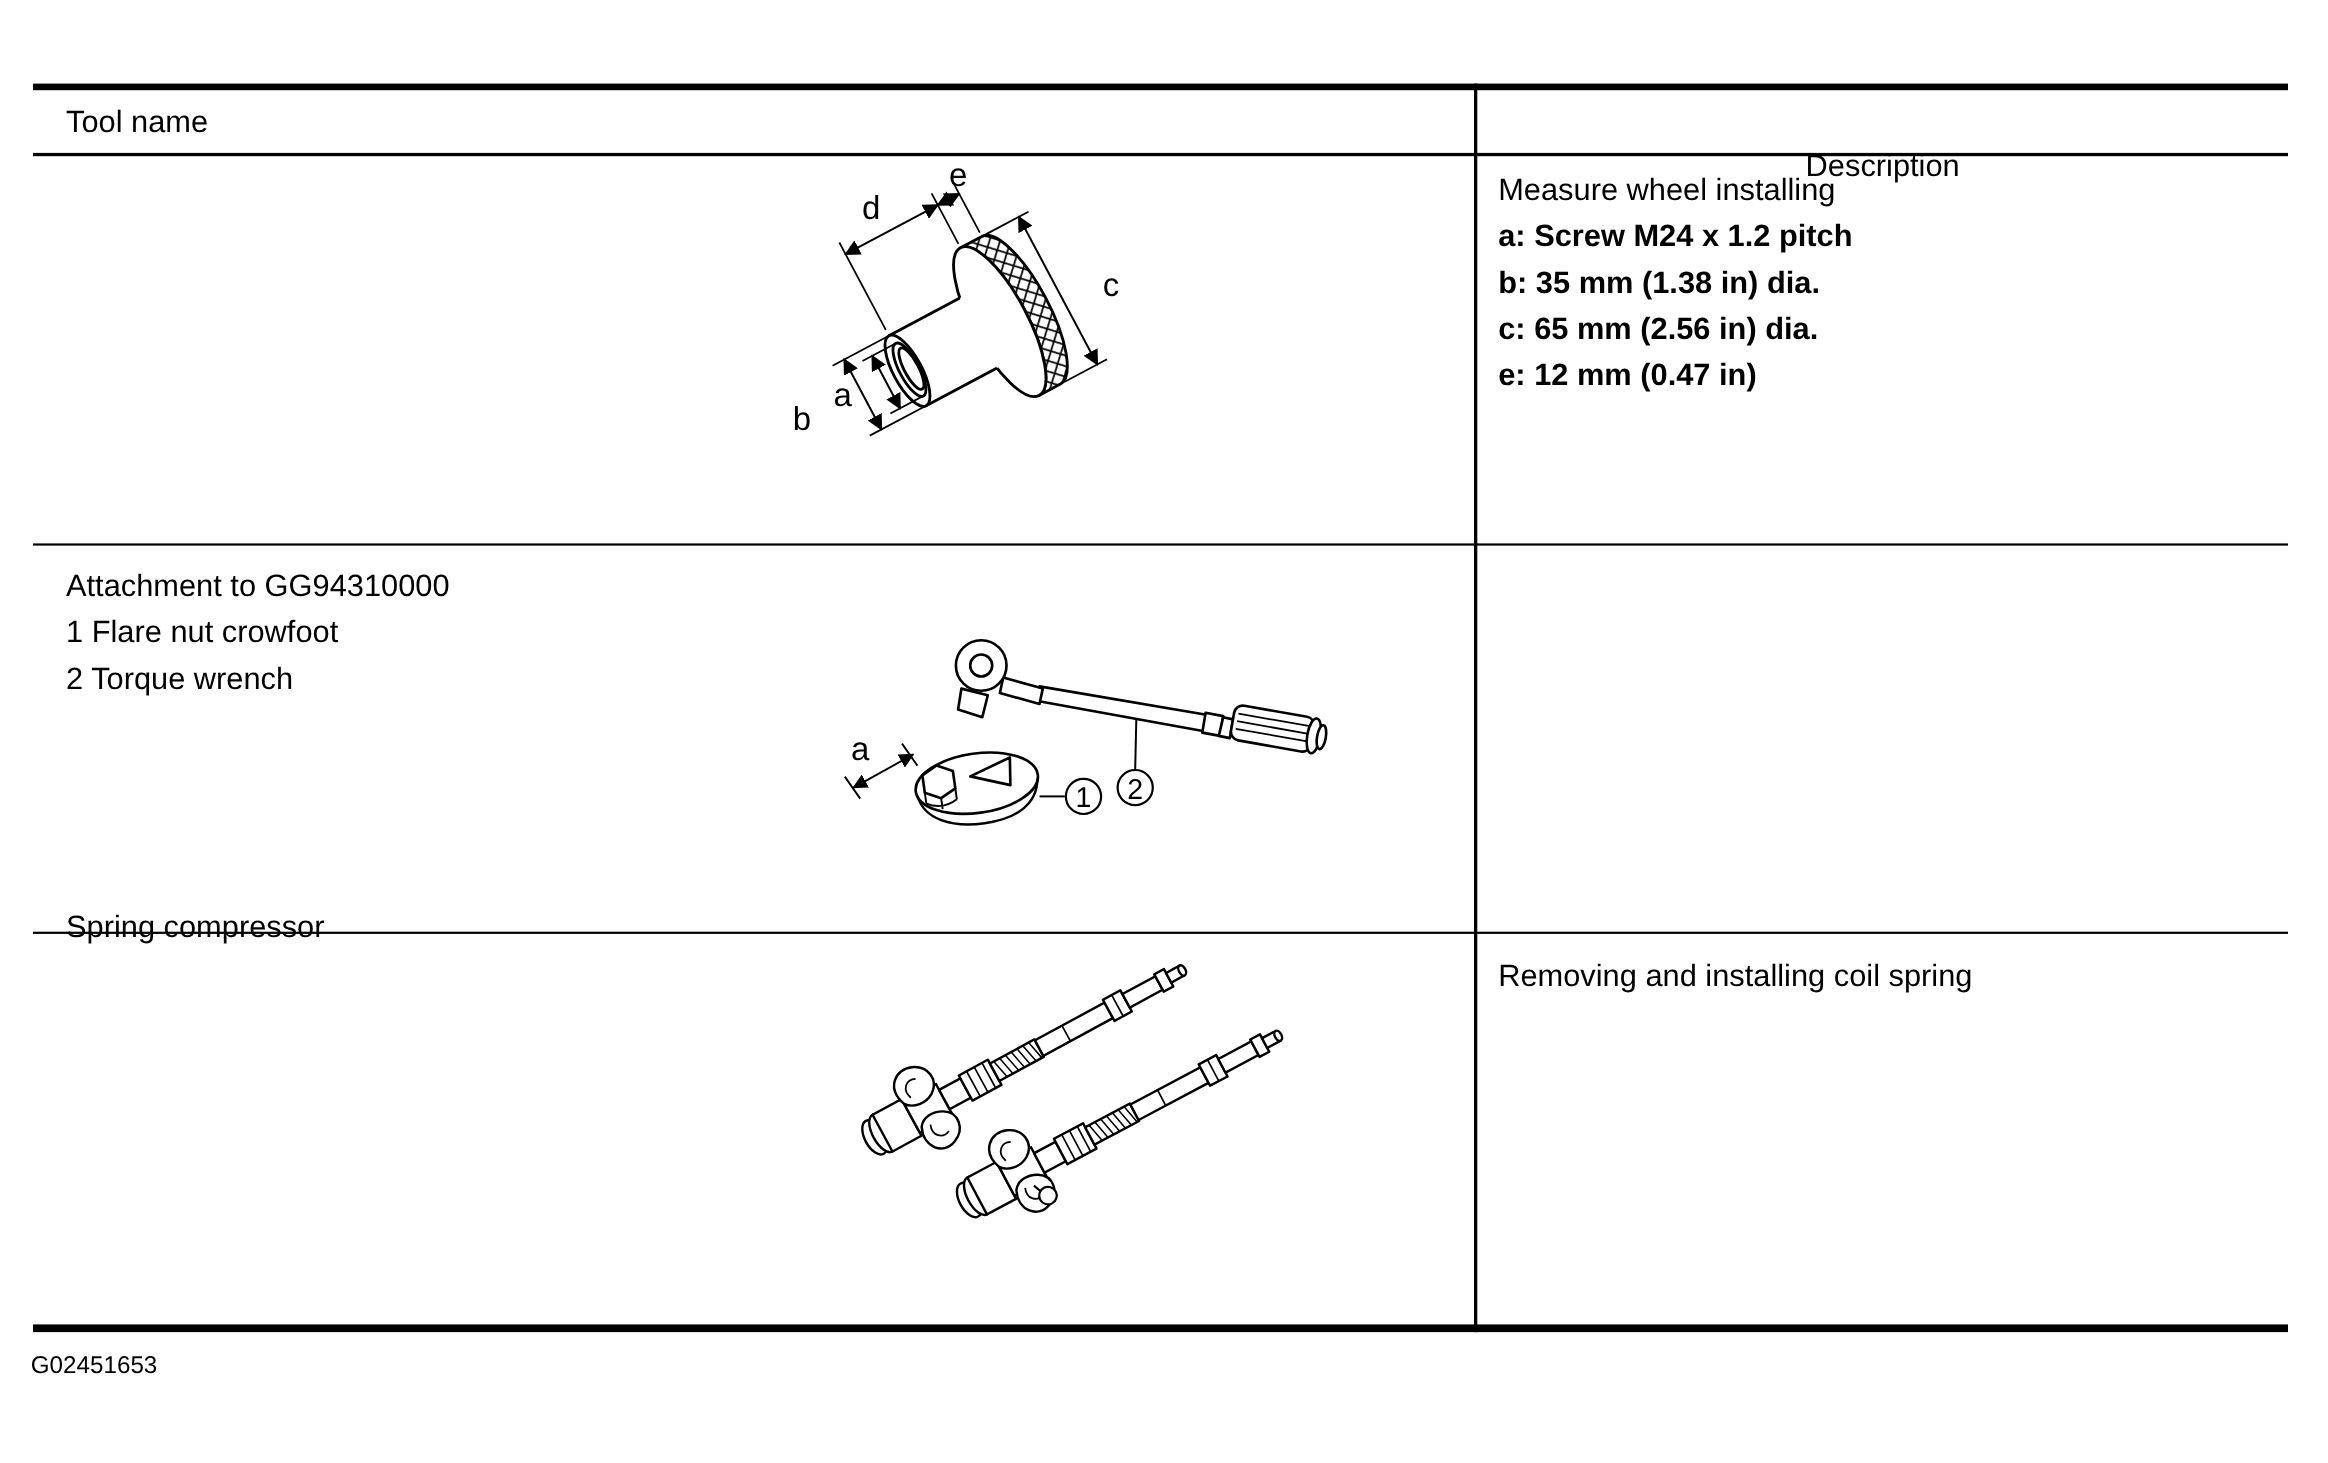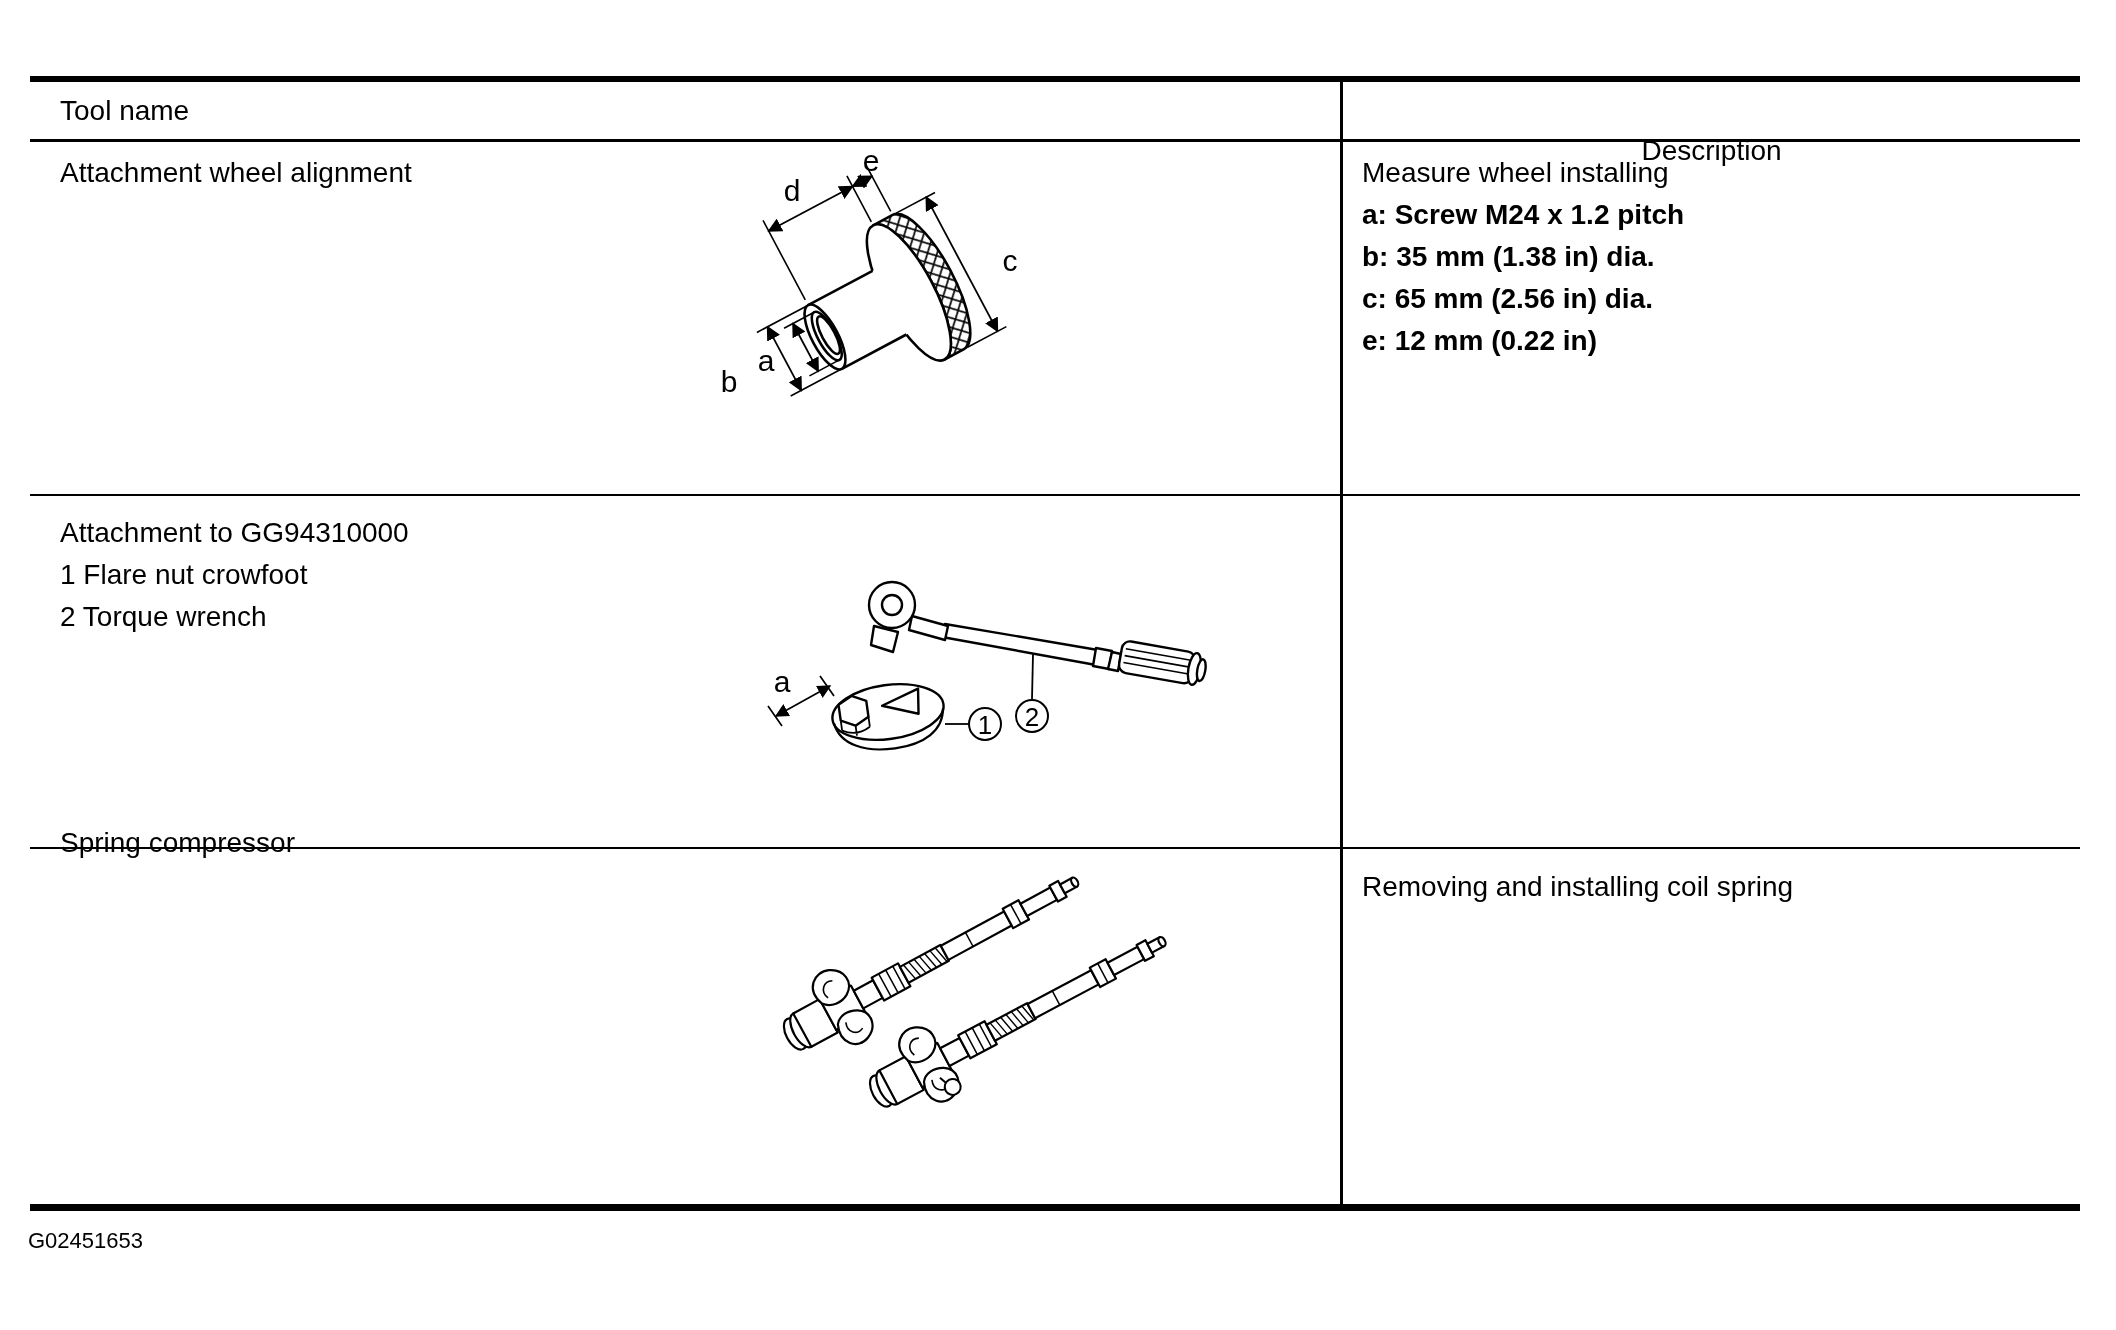--- a/index.html
+++ b/index.html
@@ -24,30 +24,27 @@
   <div class="hline" style="top:76px;height:6px;"></div>
   <div class="hline" style="top:139px;height:3px;"></div>
   <div class="hline" style="top:494px;height:2px;"></div>
   <div class="hline" style="top:847px;height:2px;"></div>
   <div class="hline" style="top:1204px;height:7px;"></div>
   <div class="vline" style="left:1340px;top:76px;width:3px;height:1135px;"></div>
 
   <div class="txt" style="left:60px;top:90px;">Tool name</div>
   <div class="txt center" style="left:1343px;top:90px;width:737px;">Description</div>
 
-  <div class="txt" style="left:60px;top:152px;">
-    <div>Attachment wheel alignment</div>
-  </div>
 
   <div class="txt" style="left:1362px;top:152px;">
     <div>Measure wheel installing</div>
     <div class="spec">a: Screw M24 x 1.2 pitch</div>
     <div class="spec">b: 35 mm (1.38 in) dia.</div>
     <div class="spec">c: 65 mm (2.56 in) dia.</div>
-    <div class="spec">e: 12 mm (0.22 in)</div>
+    <div class="spec">e: 12 mm (0.47 in)</div>
   </div>
 
   <svg style="left:540px;top:120px;" width="560" height="340" viewBox="0 0 560 340">
     <defs>
       <pattern id="knurl" patternUnits="userSpaceOnUse" width="13" height="13">
         <path d="M0,13 L13,0 M0,0 L13,13" stroke="#000" stroke-width="1.6" fill="none"></path>
       </pattern>
       <marker id="arr" viewBox="0 0 10 10" refX="9" refY="5" markerWidth="8" markerHeight="8" orient="auto-start-reverse">
           <path d="M0,0 L10,5 L0,10 Z" fill="#000"></path>
         </marker>

